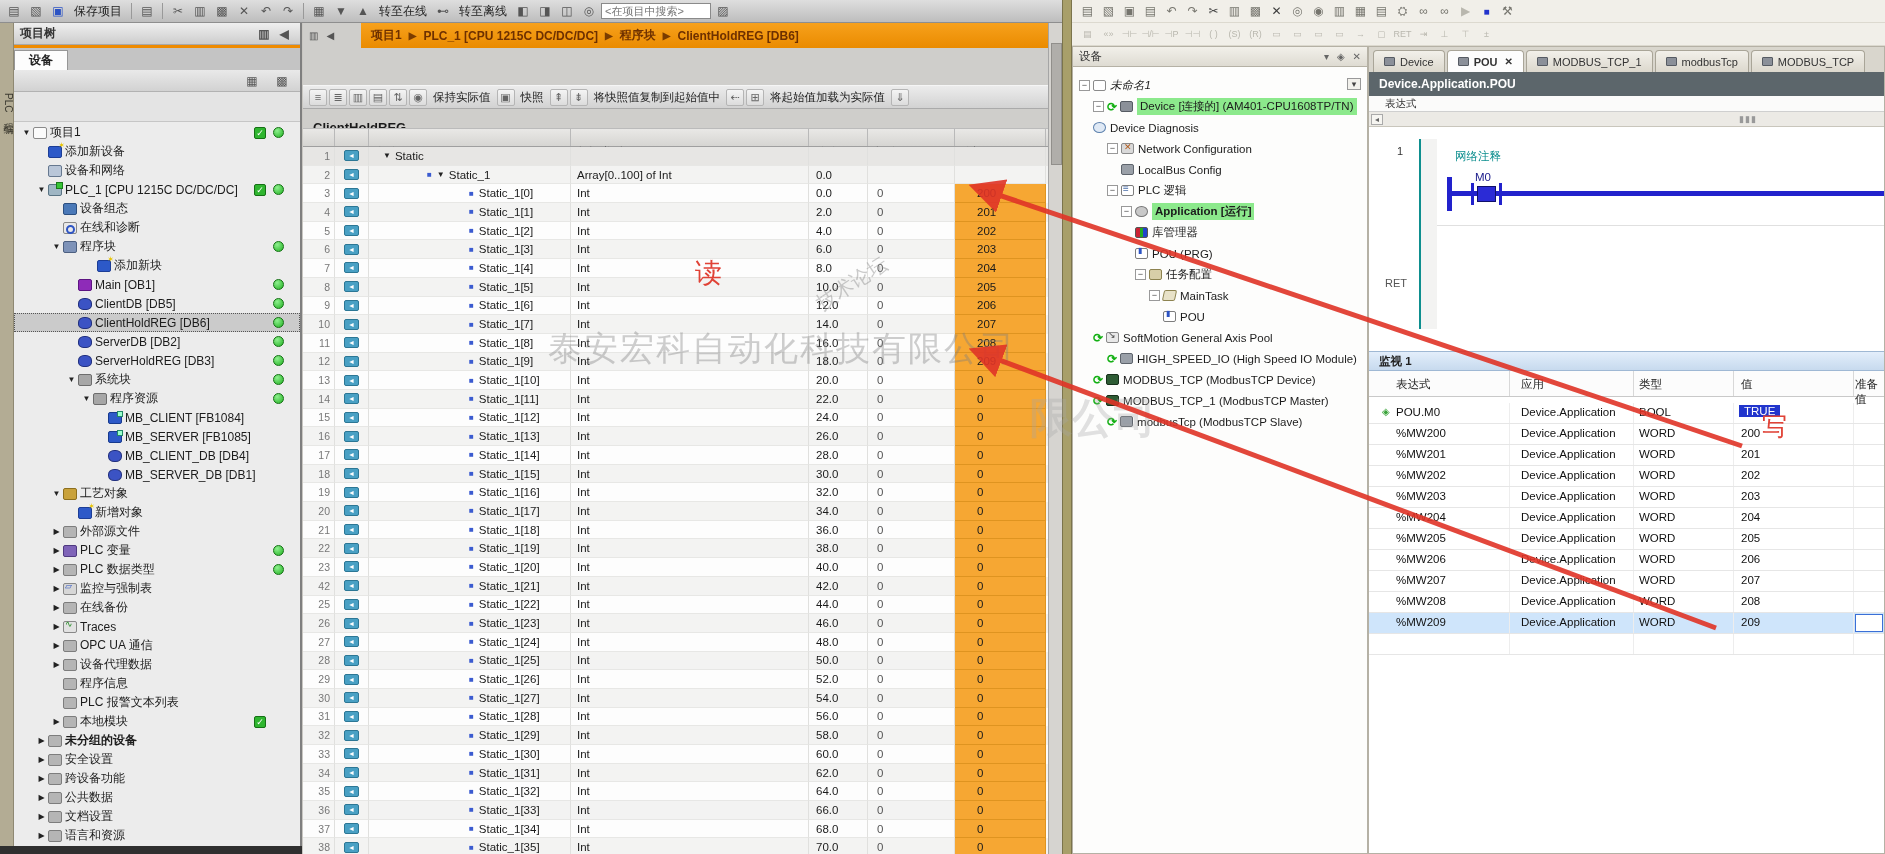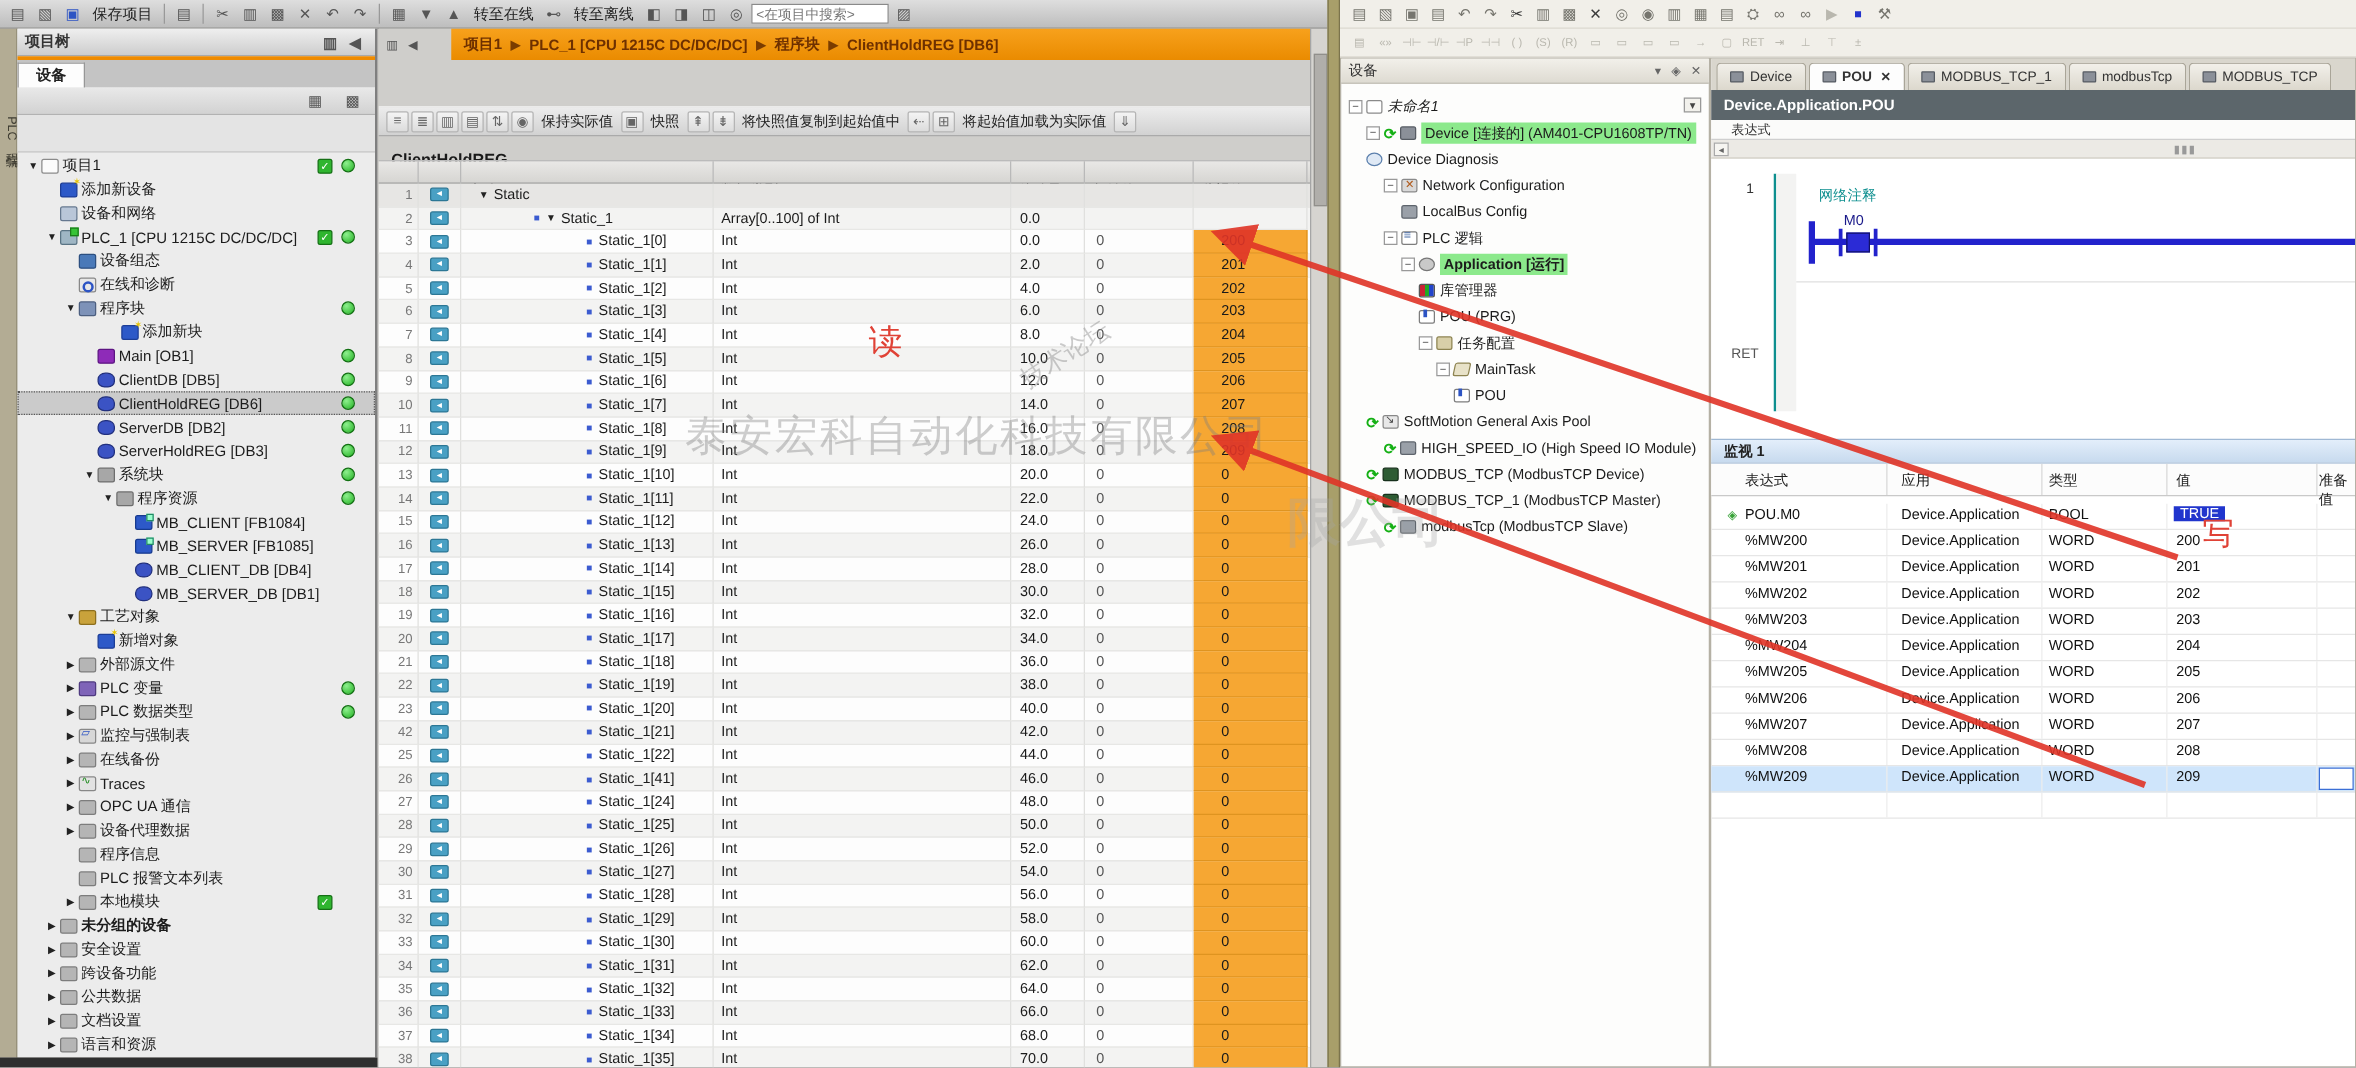--- a/index.html
+++ b/index.html
@@ -946,21 +946,21 @@
           <div class="c-mon orange">0</div>
         </div>
         <div class="dbrow element">
           <div class="c-num">26</div>
           <div class="c-ico">
             <span class="tagico">◄</span>
           </div>
           <div class="c-name">
             <span class="ml-el" style="display: inline-flex; align-items: center;">
               <span class="sq">■</span>
-              <span>Static_1[41]</span>
+              <span>Static_1[23]</span>
             </span>
           </div>
           <div class="c-type">Int</div>
           <div class="c-off">46.0</div>
           <div class="c-start">0</div>
           <div class="c-mon orange">0</div>
         </div>
         <div class="dbrow element">
           <div class="c-num">27</div>
           <div class="c-ico">

